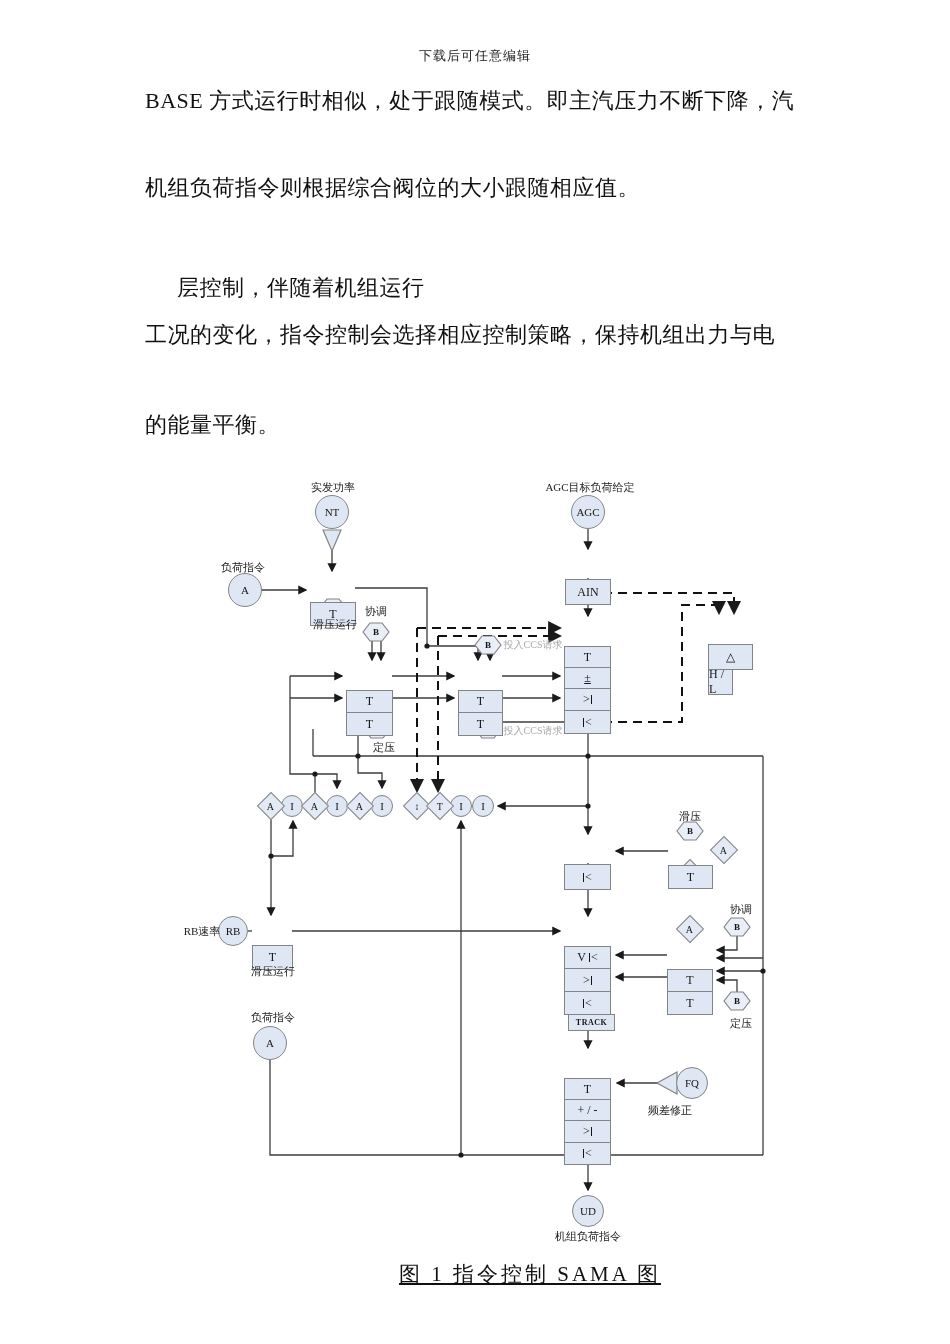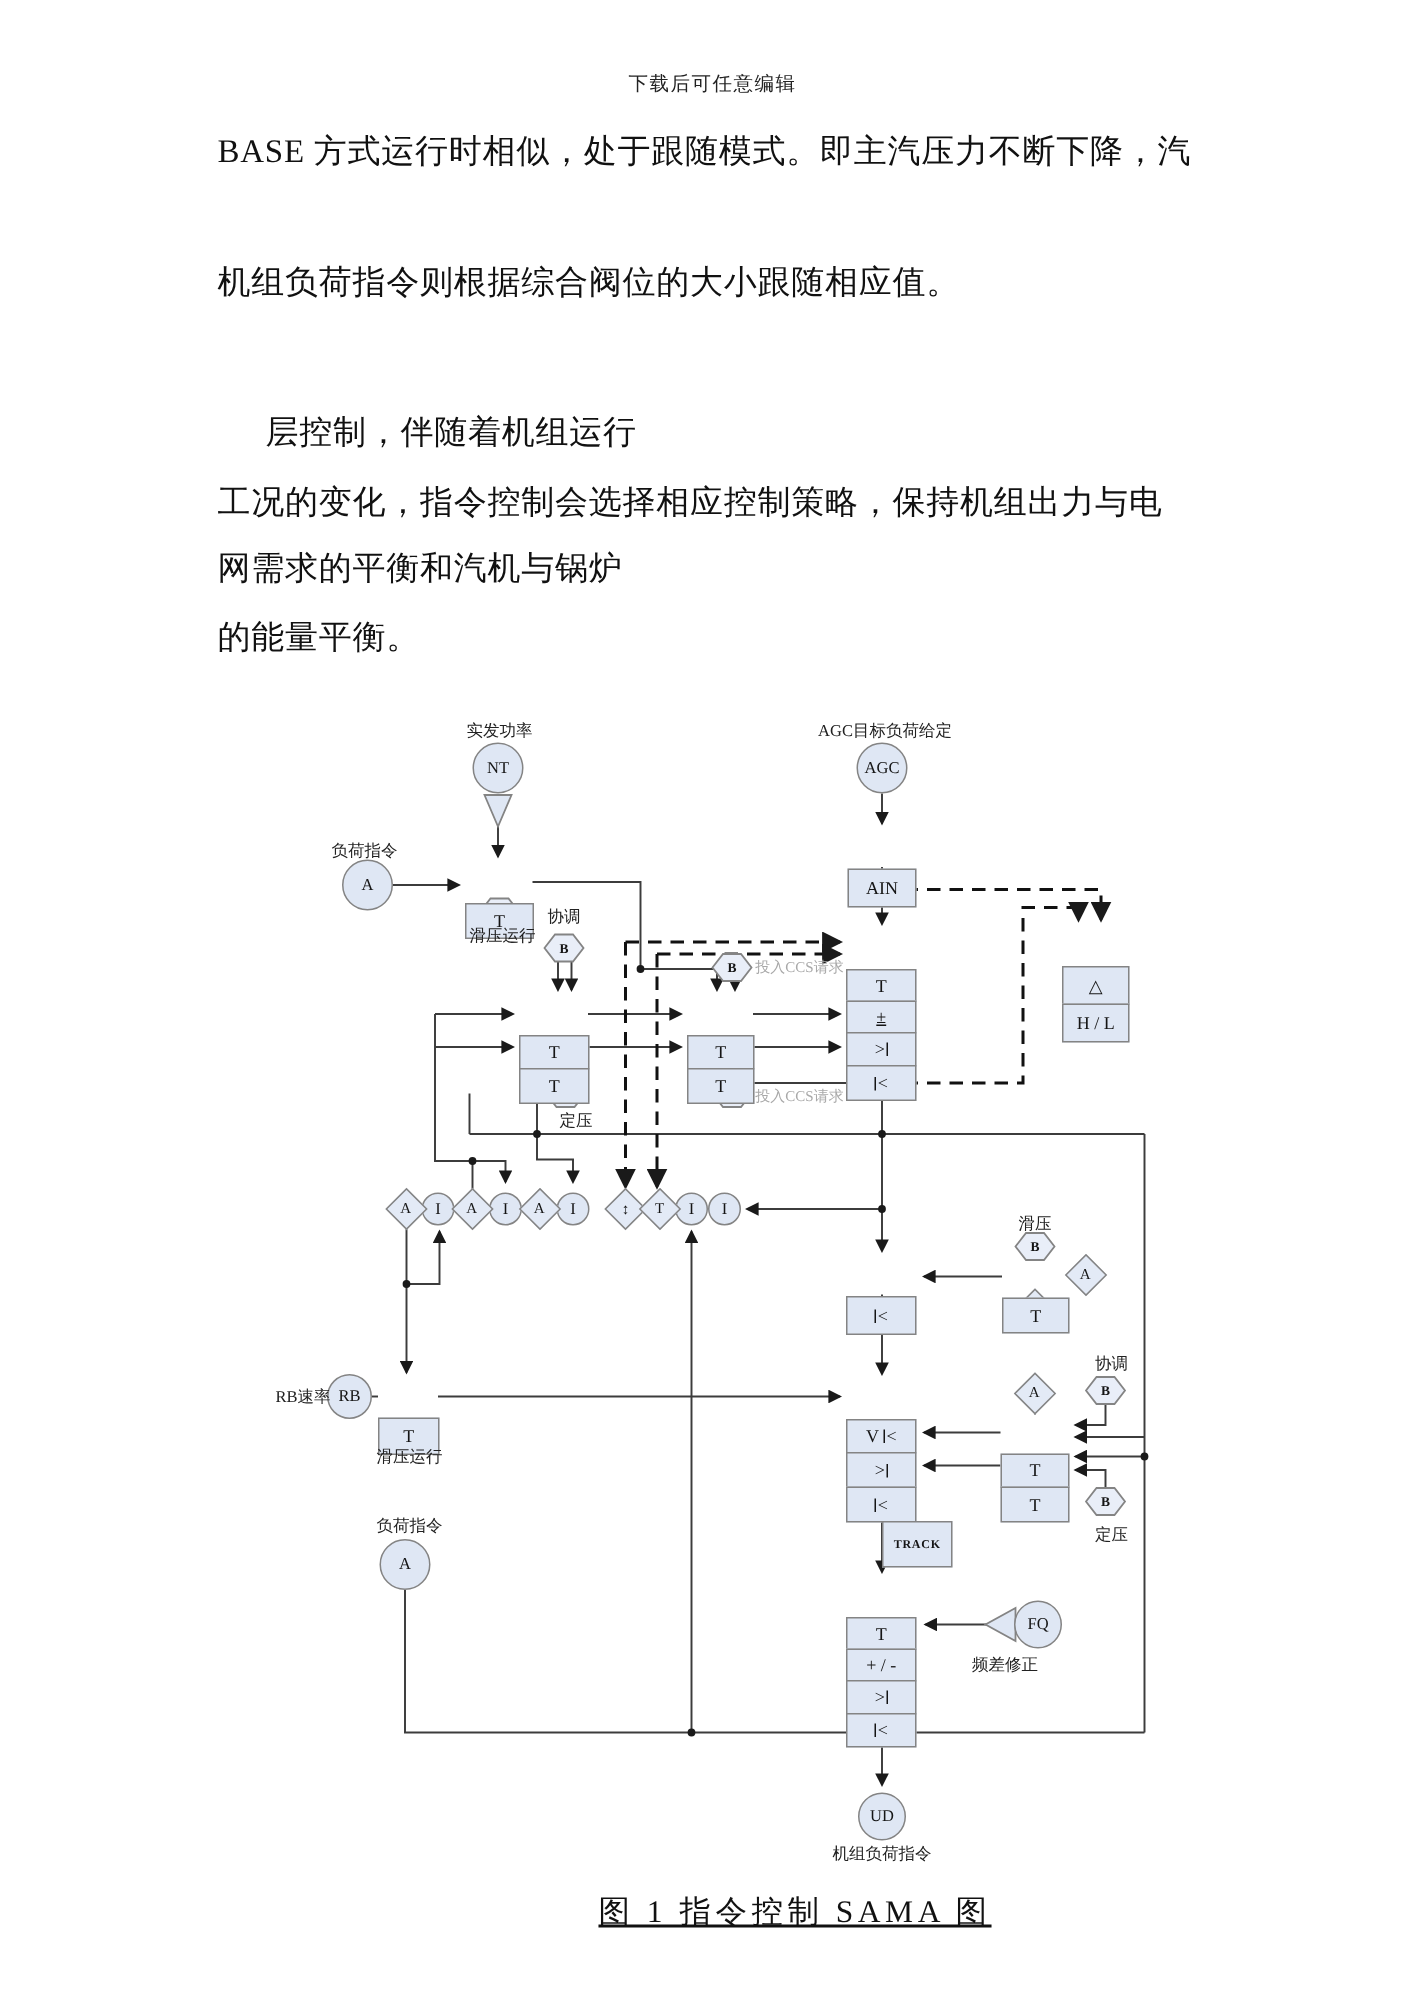--- a/index.html
+++ b/index.html
@@ -35,21 +35,20 @@
 <body>
 
 <div id="page">
 
   <div class="wm" style="left:475px;top:56px">下载后可任意编辑</div>
 
   <div class="bl" style="left:145px;top:88px">BASE 方式运行时相似，处于跟随模式。即主汽压力不断下降，汽</div>
   <div class="bl" style="left:145px;top:175px">机组负荷指令则根据综合阀位的大小跟随相应值。</div>
   <div class="bl" style="left:145px;top:322px">工况的变化，指令控制会选择相应控制策略，保持机组出力与电</div>
   <div class="bl" style="left:177px;top:275px">层控制，伴随着机组运行</div>
-  <div class="bl" style="left:145px;top:366px">网需求的平衡和汽机与锅炉</div>
   <div class="bl" style="left:145px;top:412px">的能量平衡。</div>
 
   <svg width="950" height="1344" viewBox="0 0 950 1344">
     <defs>
       <marker id="ar" viewBox="0 0 10 10" refX="8.5" refY="5" markerWidth="7" markerHeight="7" orient="auto-start-reverse">
         <path d="M0,0 L10,5 L0,10 z" fill="#1a1a1a"></path>
       </marker>
     </defs>
     <g stroke="#3c3c3c" stroke-width="1.3" fill="none">
       <path d="M332,549 L332,571" marker-end="url(#ar)"></path>
@@ -199,37 +198,37 @@
   <div class="bx" style="left:564px;top:620px;width:47px;height:22px">T</div>
   <div class="bx un" style="left:564px;top:641px;width:47px;height:22px">±</div>
   <div class="bx" style="left:564px;top:662px;width:47px;height:23px">
       <span class="sgt">&gt;</span>
     </div>
   <div class="bx" style="left:564px;top:684px;width:47px;height:24px">
       <span class="slt">&lt;</span>
     </div>
 
   <div class="bx" style="left:708px;top:618px;width:45px;height:26px">△</div>
-  <div class="bx" style="left:708px;top:643px;width:45px;height:26px">H / L</div>
+  <div class="bx" style="left:708px;top:643px;width:25px;height:26px">H / L</div>
 
   <div class="bx" style="left:564px;top:838px;width:47px;height:26px">
       <span class="slt">&lt;</span>
     </div>
   <div class="bx" style="left:668px;top:839px;width:45px;height:24px">T</div>
 
   <div class="bx" style="left:564px;top:920px;width:47px;height:23px">
     <span>V</span>&nbsp;<span class="slt">&lt;</span>
   </div>
   <div class="bx" style="left:564px;top:942px;width:47px;height:24px">
       <span class="sgt">&gt;</span>
     </div>
   <div class="bx" style="left:564px;top:965px;width:47px;height:24px">
       <span class="slt">&lt;</span>
     </div>
-  <div class="bx" style="left:588px;top:988px;width:47px;height:31px">
+  <div class="bx" style="left:568px;top:988px;width:47px;height:17px">
       <span class="trk">TRACK</span>
     </div>
 
   <div class="bx" style="left:667px;top:943px;width:46px;height:23px">T</div>
   <div class="bx" style="left:667px;top:965px;width:46px;height:24px">T</div>
 
   <div class="bx" style="left:564px;top:1052px;width:47px;height:22px">T</div>
   <div class="bx" style="left:564px;top:1073px;width:47px;height:22px">+ / -</div>
   <div class="bx" style="left:564px;top:1094px;width:47px;height:23px">
       <span class="sgt">&gt;</span>

